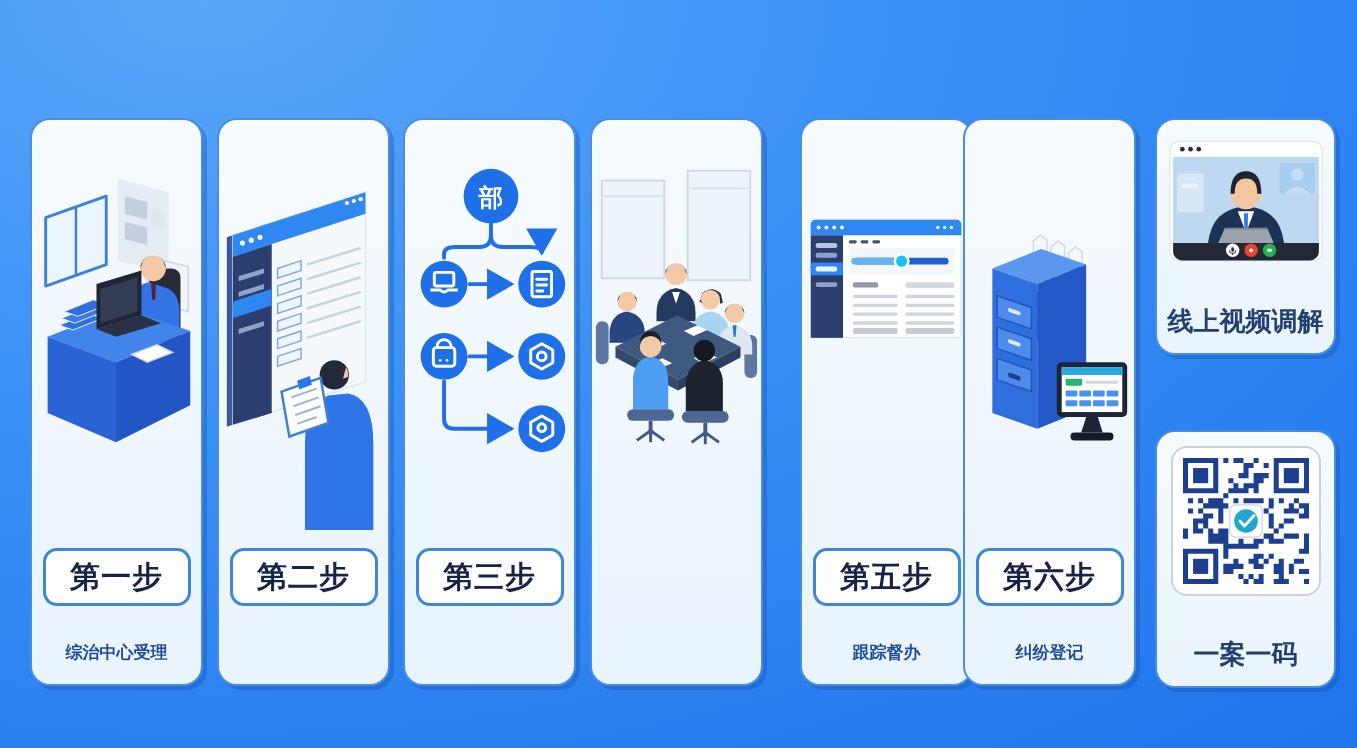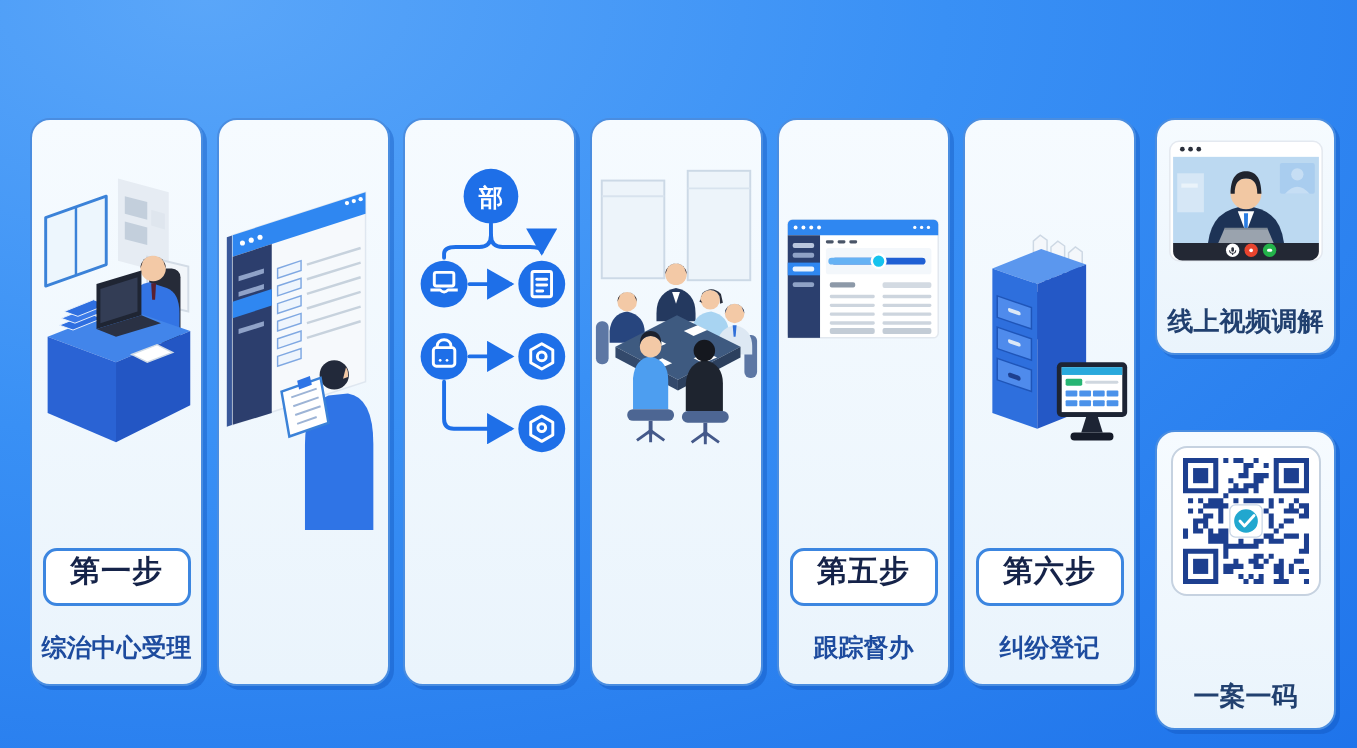--- a/index.html
+++ b/index.html
@@ -14,31 +14,31 @@
     border:2px solid #4a8de0;border-radius:20px;
     box-shadow:4px 4px 0 rgba(16,82,185,.38);
     box-sizing:border-box;
   }
   .step-card{top:118px;width:173px;height:568px;}
   .illus{position:absolute;top:0;left:0;width:100%;}
   .illus svg{display:block;width:100%;height:auto;}
   .pill{
     position:absolute;left:50%;transform:translateX(-50%);bottom:78px;
     width:148px;height:58px;background:#ffffff;border:3px solid #3c86e0;border-radius:14px;
-    display:flex;align-items:flex-start;justify-content:center;
+    display:flex;align-items:center;justify-content:center;
     font-size:30px;font-weight:bold;color:#152349;letter-spacing:1px;white-space:nowrap;
     box-sizing:border-box;
   }
   .caption{
     position:absolute;bottom:20px;width:100%;text-align:center;
-    font-size:25px;font-weight:600;color:#1d4b9e;white-space:nowrap;
+    font-size:17px;font-weight:600;color:#1d4b9e;white-space:nowrap;
   }
   .side-card{left:1155px;width:181px;}
   .video-card{top:118px;height:237px;}
-  .qr-card{top:430px;height:300px;}
+  .qr-card{top:430px;height:258px;}
   .video-shot{position:absolute;top:20px;left:50%;transform:translateX(-50%);}
   .side-caption{
     position:absolute;bottom:14px;width:100%;text-align:center;
     font-size:26px;font-weight:600;color:#21406f;white-space:nowrap;
   }
   .qr-wrap{
     position:absolute;top:14px;left:50%;transform:translateX(-50%);
     width:150px;height:150px;background:#fff;border:2px solid #c6d2e0;border-radius:16px;
     display:flex;align-items:center;justify-content:center;box-sizing:border-box;
   }
@@ -123,20 +123,23 @@
       <polygon points="64,278 104,264 112,310 72,324" fill="#ffffff" stroke="#3b82d8" stroke-width="2.5"></polygon>
       <polygon points="80,267 93,262 95,271 82,276" fill="#2f74e6"></polygon>
       <g stroke="#9db4d6" stroke-width="2">
         <line x1="74" y1="284" x2="100" y2="275"></line>
           <line x1="76" y1="293" x2="102" y2="284"></line>
         <line x1="78" y1="302" x2="104" y2="293"></line>
           <line x1="80" y1="311" x2="100" y2="304"></line>
       </g>
     </svg>
   </div>
+  <div class="pill">
+      <span>第二步</span>
+    </div>
 </div>
 
 <div class="card step-card" style="left:403px">
   <div class="illus">
     <svg viewBox="0 0 173 420">
       <defs>
         <marker id="arw" markerWidth="8" markerHeight="8" refX="6" refY="4" orient="auto">
           <path d="M0,0 L7,4 L0,8 Z" fill="#1e6fe8"></path>
         </marker>
       </defs>
@@ -175,20 +178,23 @@
         <circle cx="140" cy="242" r="4.5"></circle>
       </g>
       <circle cx="140" cy="316" r="24" fill="#1e6fe8"></circle>
       <g stroke="#ffffff" stroke-width="3" fill="none" stroke-linejoin="round">
         <polygon points="140,303 151.3,309.5 151.3,322.5 140,329 128.7,322.5 128.7,309.5"></polygon>
         <circle cx="140" cy="315" r="4"></circle>
         <circle cx="140" cy="319" r="1.2" fill="#fff" stroke="none"></circle>
       </g>
     </svg>
   </div>
+  <div class="pill">
+      <span>第三步</span>
+    </div>
 </div>
 
 <div class="card step-card" style="left:590px">
   <div class="illus">
     <svg viewBox="0 0 173 420">
       <rect x="10" y="62" width="64" height="100" fill="#edf4fa" stroke="#ccd9e6" stroke-width="2"></rect>
       <line x1="10" y1="78" x2="74" y2="78" stroke="#d8e3ee" stroke-width="2"></line>
       <rect x="98" y="52" width="64" height="112" fill="#edf4fa" stroke="#ccd9e6" stroke-width="2"></rect>
       <line x1="98" y1="70" x2="162" y2="70" stroke="#d8e3ee" stroke-width="2"></line>
       <rect x="4" y="206" width="13" height="44" rx="6" fill="#5d77a4"></rect>
@@ -224,21 +230,21 @@
       <rect x="36" y="296" width="48" height="12" rx="6" fill="#4d6693"></rect>
       <line x1="60" y1="308" x2="60" y2="322" stroke="#44598a" stroke-width="4"></line>
       <path d="M46,328 L60,318 L74,328 M60,318 L60,330" stroke="#44598a" stroke-width="3" fill="none"></path>
       <rect x="92" y="298" width="48" height="12" rx="6" fill="#4d6693"></rect>
       <line x1="116" y1="310" x2="116" y2="324" stroke="#44598a" stroke-width="4"></line>
       <path d="M102,330 L116,320 L130,330 M116,320 L116,332" stroke="#44598a" stroke-width="3" fill="none"></path>
     </svg>
   </div>
 </div>
 
-<div class="card step-card" style="left:777px">
+<div class="card step-card" style="left:800px">
   <div class="illus">
     <svg viewBox="0 0 173 420">
       <rect x="9" y="102" width="154" height="121" rx="5" fill="#ffffff" stroke="#e2e8ef" stroke-width="1.5"></rect>
       <path d="M9,107 a5,5 0 0 1 5,-5 h144 a5,5 0 0 1 5,5 v11 h-154 z" fill="#2f87f1"></path>
       <g fill="#ffffff">
         <circle cx="17" cy="110" r="2"></circle>
           <circle cx="25" cy="110" r="2"></circle>
           <circle cx="33" cy="110" r="2"></circle>
           <circle cx="41" cy="110" r="2"></circle>
         <circle cx="139" cy="110" r="1.7"></circle>

